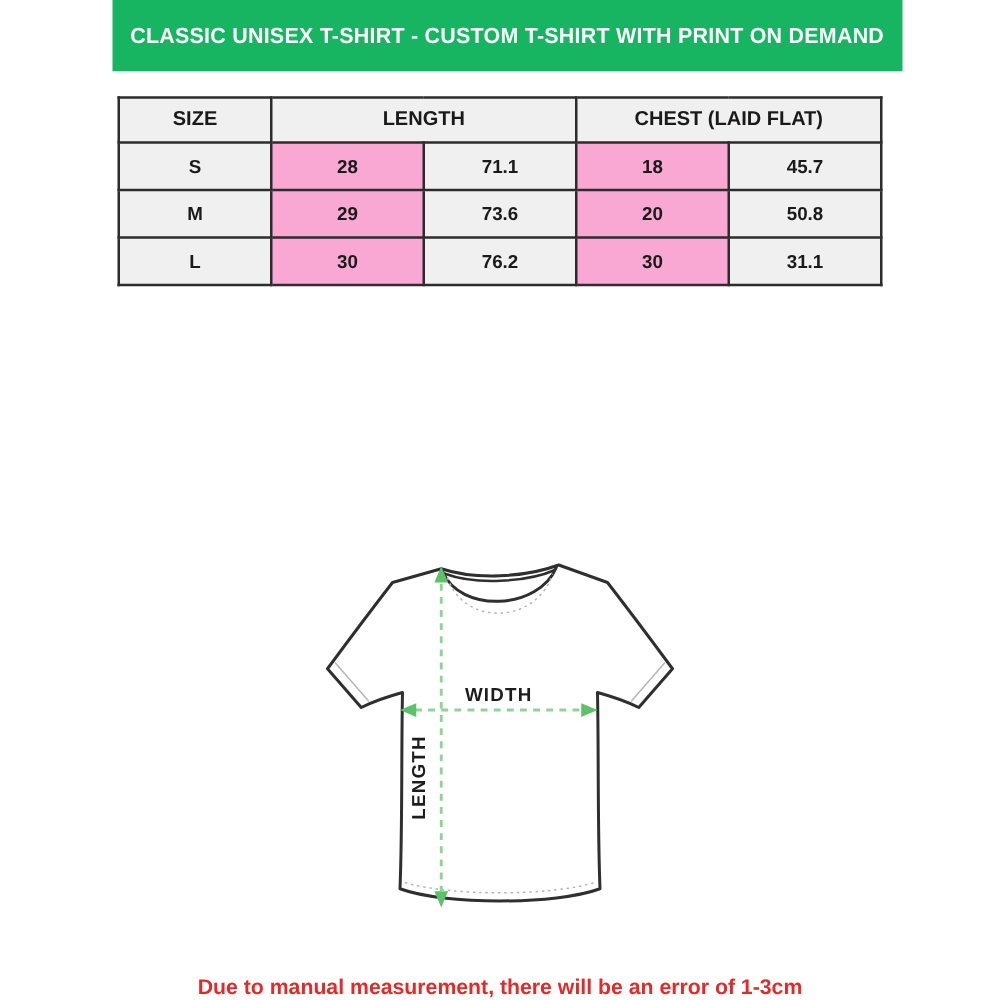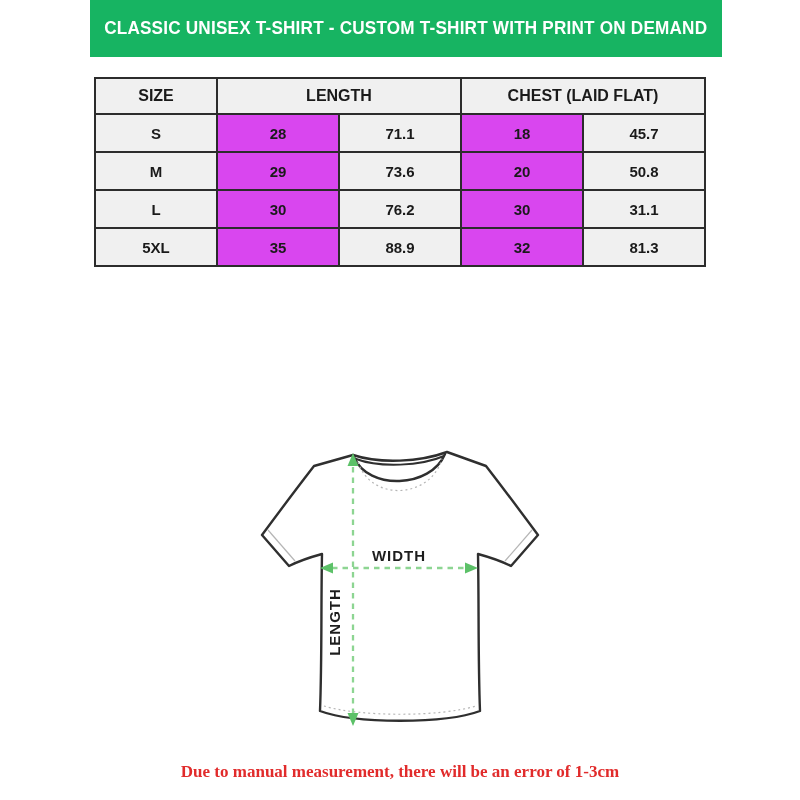--- a/index.html
+++ b/index.html
@@ -25,35 +25,35 @@
   table.size-table{
     position:absolute;left:94px;top:77px;width:612px;
     border-collapse:collapse;table-layout:fixed;
     font-weight:700;color:#1a1a1a;
   }
   table.size-table td,table.size-table th{
     border:2px solid #2c2c2c;text-align:center;vertical-align:middle;
     padding:0;
   }
   table.size-table th{height:34px;font-size:16px;background:#f0f0f0;margin-left:40px;}
-  table.size-table td{height:36px;font-size:15px;background:#d946ef;}
+  table.size-table td{height:36px;font-size:15px;background:#f9a8d4;}
   table.size-table td.shade{background:#f0f0f0;}
 
   
   .diagram{position:absolute;left:240px;top:435px;width:320px;height:310px;}
   .diagram svg{display:block;width:320px;height:310px;}
   .svg-label{
     font-family:"Liberation Sans","DejaVu Sans",sans-serif;
     font-weight:700;font-size:15px;letter-spacing:1px;fill:#1d1d1d;
   }
 
   
   .footer-note{
-    position:absolute;left:0;top:762px;width:800px;text-align:center;
-    font-weight:700;font-size:17px;color:var(--note,#e12b2b);font-family:Liberation Serif, serif;
+    position:absolute;left:0;top:780px;width:800px;text-align:center;
+    font-weight:700;font-size:17px;color:var(--note,#e12b2b);
   }
 </style>
 </head>
 <body style="--accent: #17b462; --note: #e12b2b;">
 
 <div class="page">
 
   <div class="banner">
     <span class="banner-title">CLASSIC UNISEX T-SHIRT - CUSTOM T-SHIRT WITH PRINT ON DEMAND</span>
   </div>
@@ -87,27 +87,20 @@
         <td class="shade">73.6</td>
         <td>20</td>
         <td class="shade">50.8</td>
       </tr>
       <tr>
         <td class="shade">L</td>
         <td>30</td>
         <td class="shade">76.2</td>
         <td>30</td>
         <td class="shade">31.1</td>
-      </tr>
-      <tr>
-        <td class="shade">5XL</td>
-        <td>35</td>
-        <td class="shade">88.9</td>
-        <td>32</td>
-        <td class="shade">81.3</td>
       </tr>
     </tbody>
   </table>
 
   <div class="diagram">
     <svg viewBox="0 0 320 310" xmlns="http://www.w3.org/2000/svg">
 
       <g fill="#ffffff" stroke="#2f2f2f" stroke-width="2.4" stroke-linejoin="round" stroke-linecap="round">
         <path d="M 113,20
                  C 140,29 180,27 207,17

